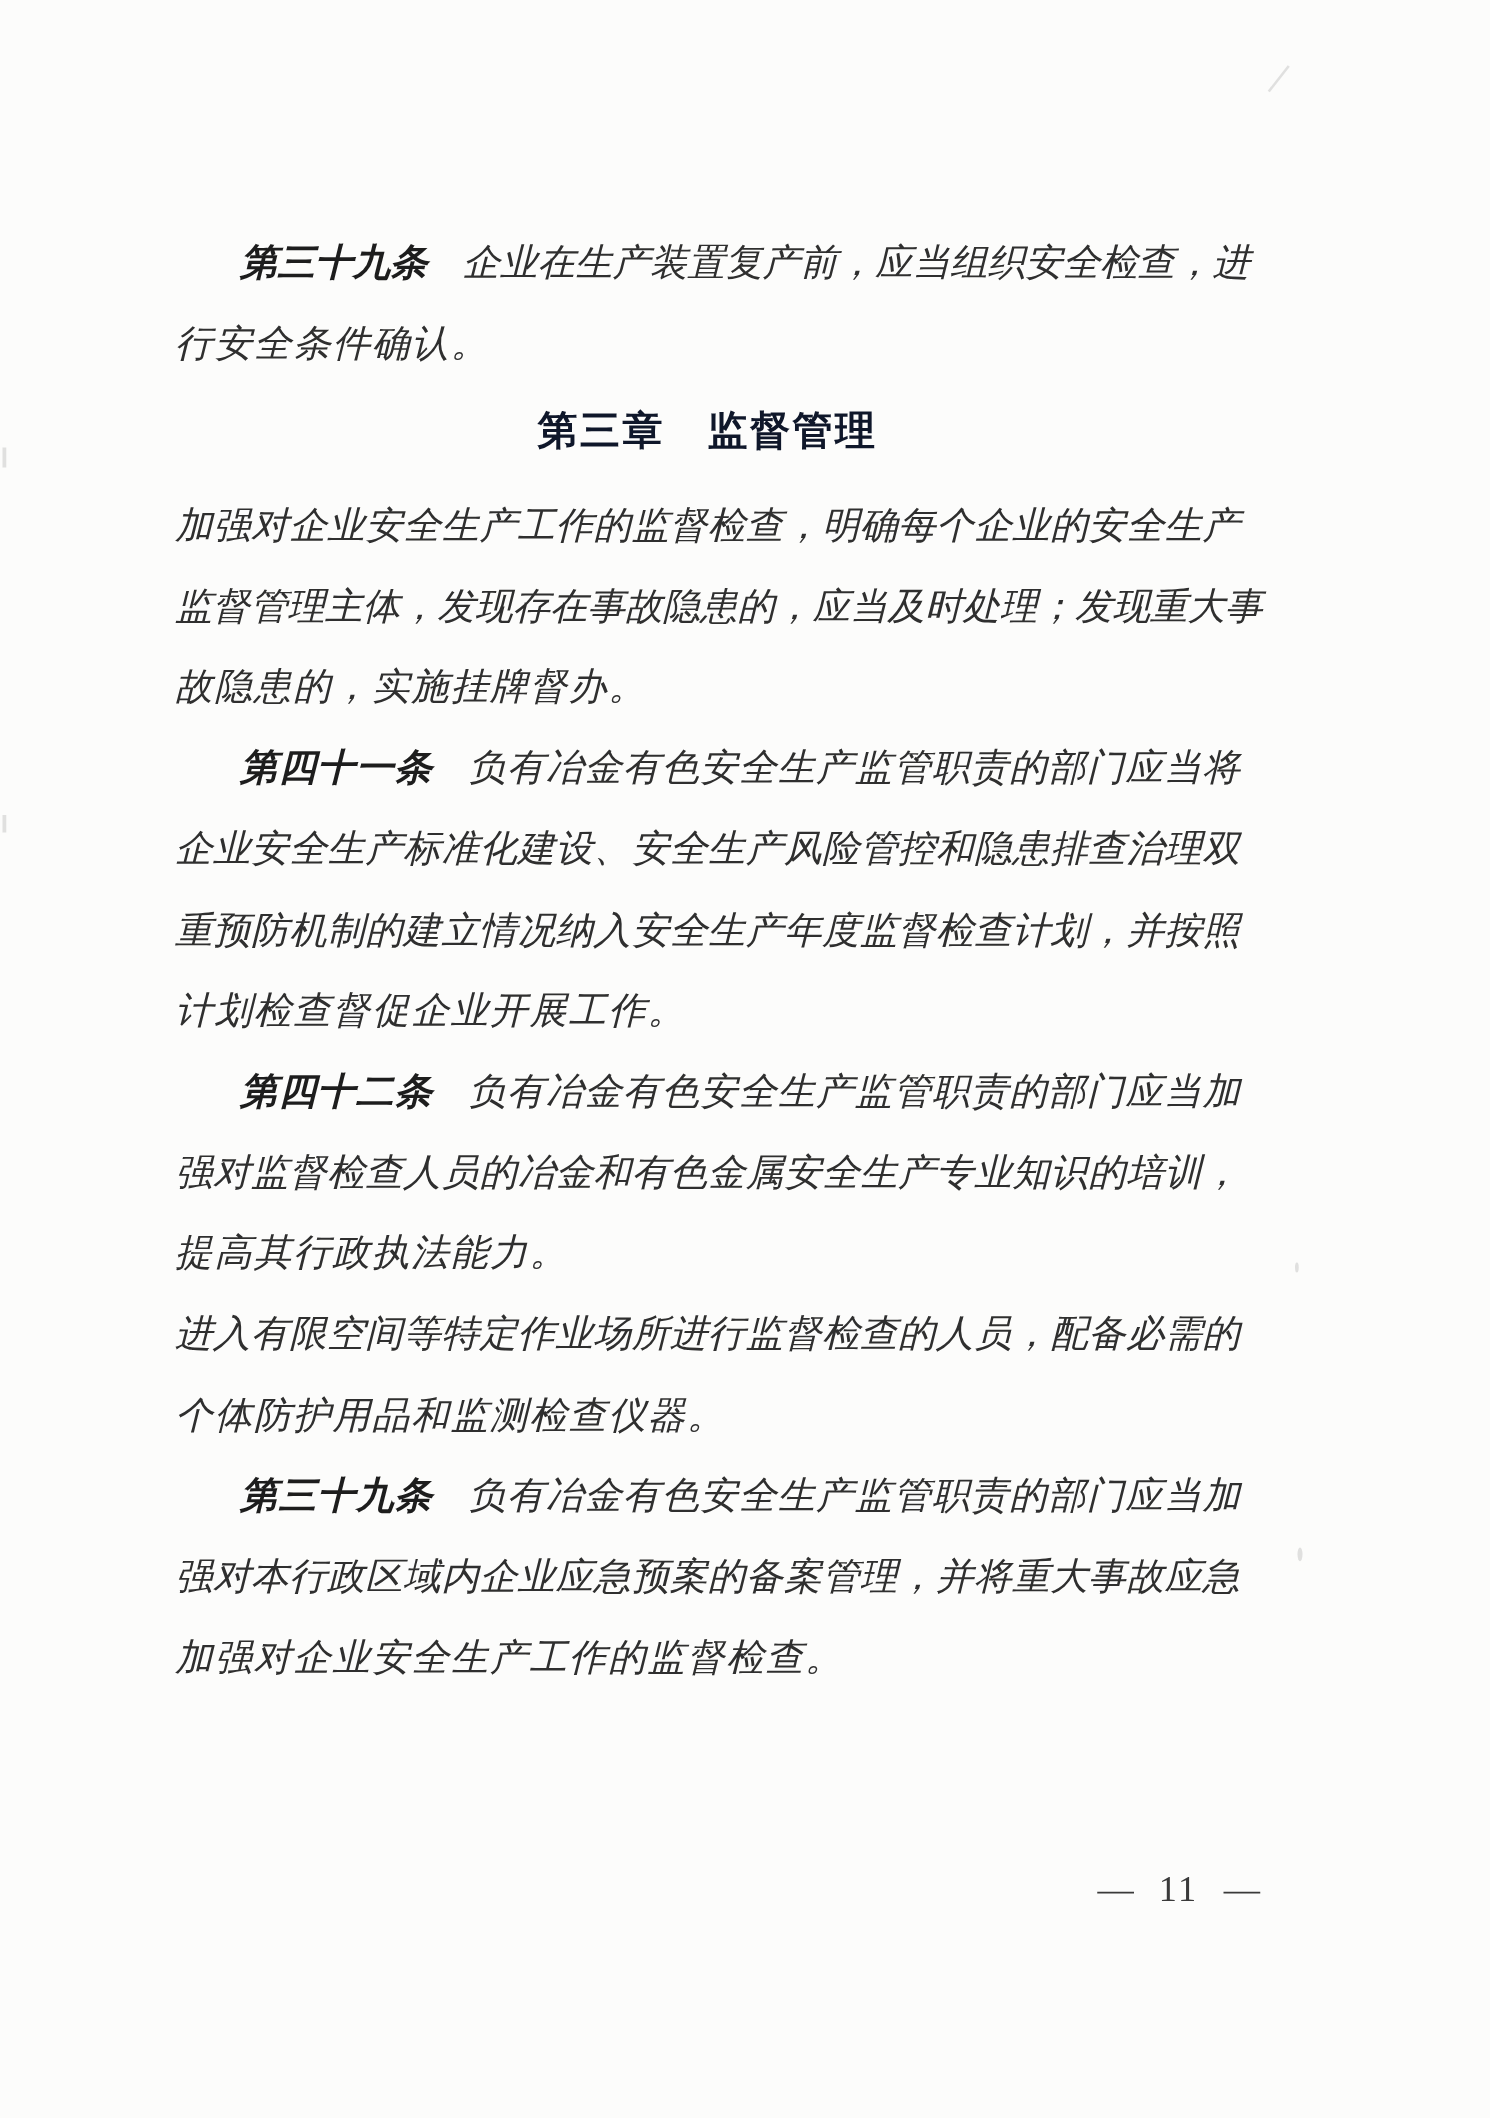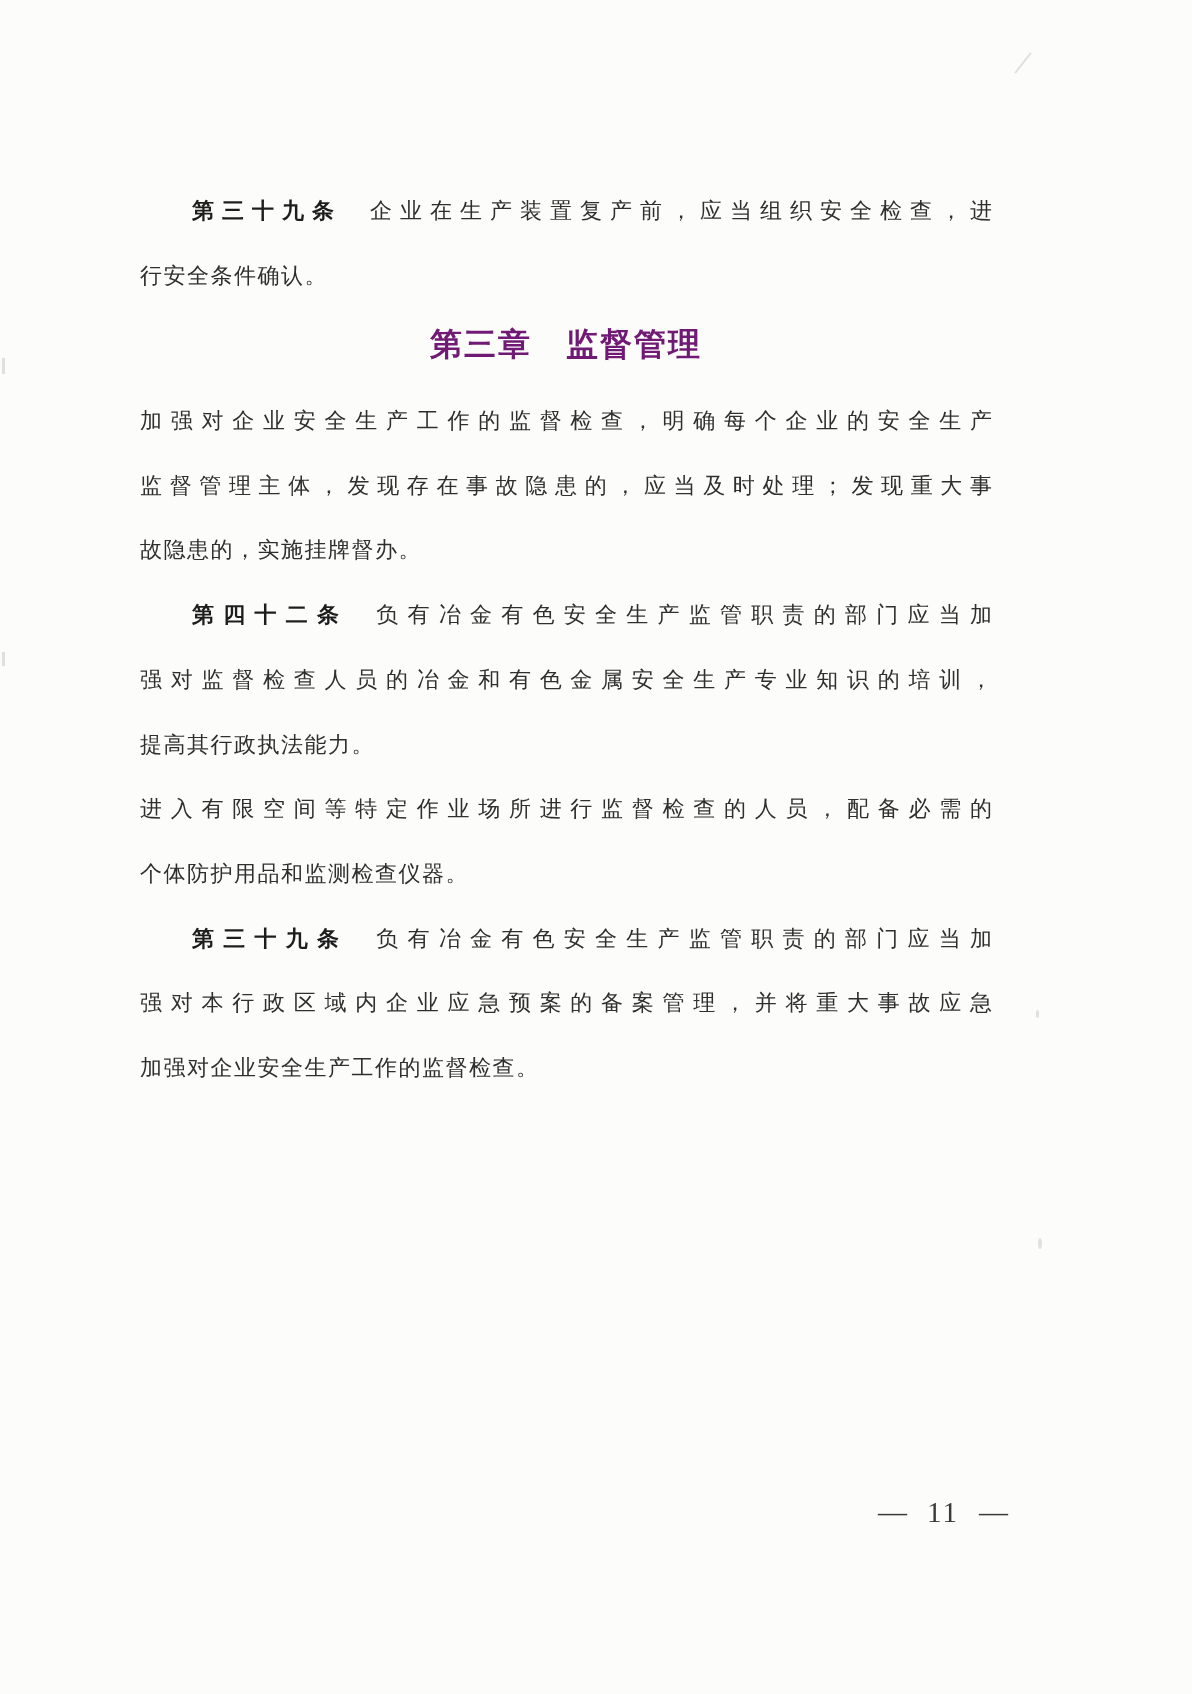--- a/index.html
+++ b/index.html
@@ -18,25 +18,26 @@
   }
   .content {
     position: absolute;
     top: 179px;
     left: 140px;
     width: 852px;
   }
   .line {
     height: 64.7px;
     line-height: 64.7px;
-    font-size: 22px;
+    font-size: 30px;
     color: #2f2f2f;
     text-align: justify;
     text-align-last: justify;
     white-space: nowrap;
+    font-style: italic;
   }
   .line.last {
     text-align: left;
     text-align-last: left;
     letter-spacing: 1.5px;
     white-space: normal;
   }
   .line.first {
     text-indent: 52px;
   }
@@ -50,21 +51,21 @@
     height: 64.7px;
     line-height: 64.7px;
     margin-top: 4px;
     margin-bottom: 12px;
     text-align: center;
     text-align-last: center;
     font-family: "Liberation Sans", sans-serif;
     font-weight: bold;
     font-size: 32px;
     letter-spacing: 2px;
-    color: #701a75;
+    color: #0f172a;
   }
   .footer {
     position: absolute;
     top: 1496px;
     left: 878px;
     width: 130px;
     display: flex;
     justify-content: space-between;
     align-items: center;
     font-size: 29px;
@@ -100,20 +101,26 @@
     </div>
 
     <div class="chapter">第三章　监督管理</div>
 
     <div>
       <div class="line">加强对企业安全生产工作的监督检查，明确每个企业的安全生产</div>
       <div class="line">监督管理主体，发现存在事故隐患的，应当及时处理；发现重大事</div>
       <div class="line last">故隐患的，实施挂牌督办。</div>
     </div>
 
+    <div>
+      <div class="line first"><span class="term">第四十一条</span><span>负有冶金有色安全生产监管职责的部门应当将</span></div>
+      <div class="line">企业安全生产标准化建设、安全生产风险管控和隐患排查治理双</div>
+      <div class="line">重预防机制的建立情况纳入安全生产年度监督检查计划，并按照</div>
+      <div class="line last">计划检查督促企业开展工作。</div>
+    </div>
 
     <div>
       <div class="line first"><span class="term">第四十二条</span><span>负有冶金有色安全生产监管职责的部门应当加</span></div>
       <div class="line">强对监督检查人员的冶金和有色金属安全生产专业知识的培训，</div>
       <div class="line last">提高其行政执法能力。</div>
     </div>
 
     <div>
       <div class="line">进入有限空间等特定作业场所进行监督检查的人员，配备必需的</div>
       <div class="line last">个体防护用品和监测检查仪器。</div>

